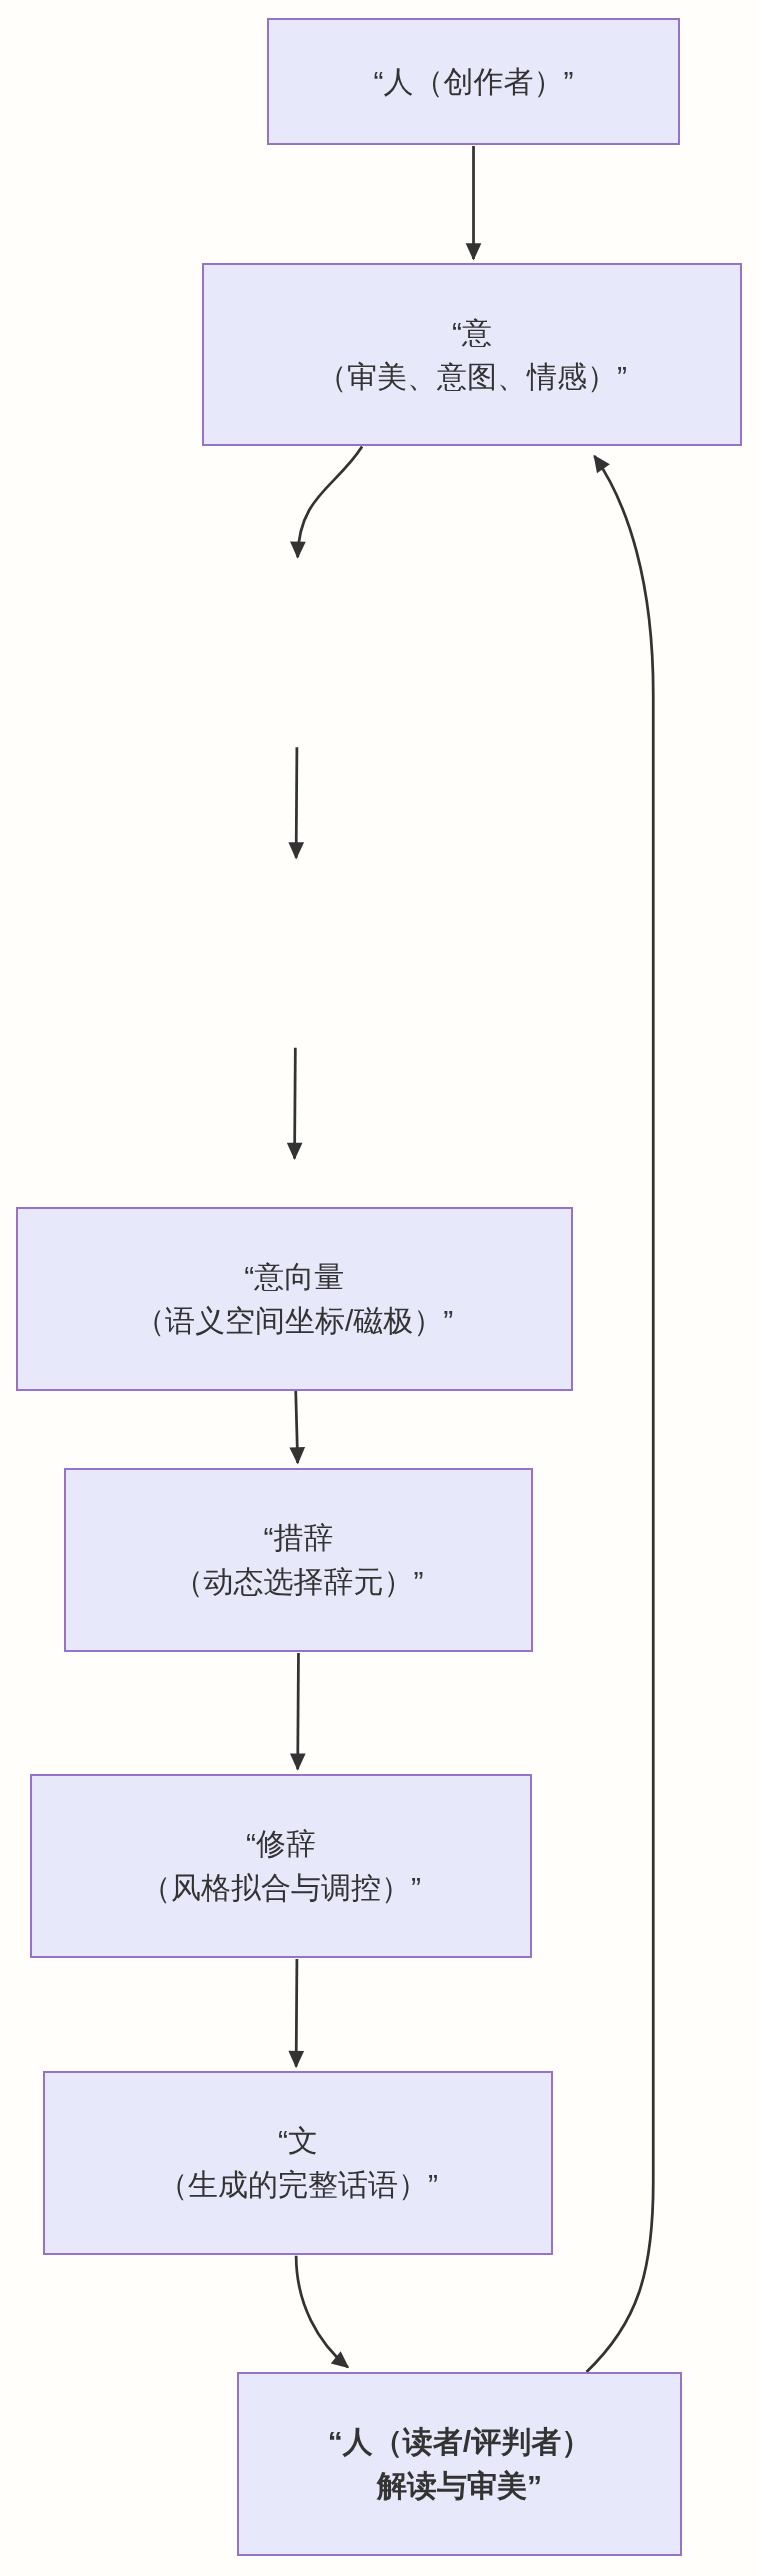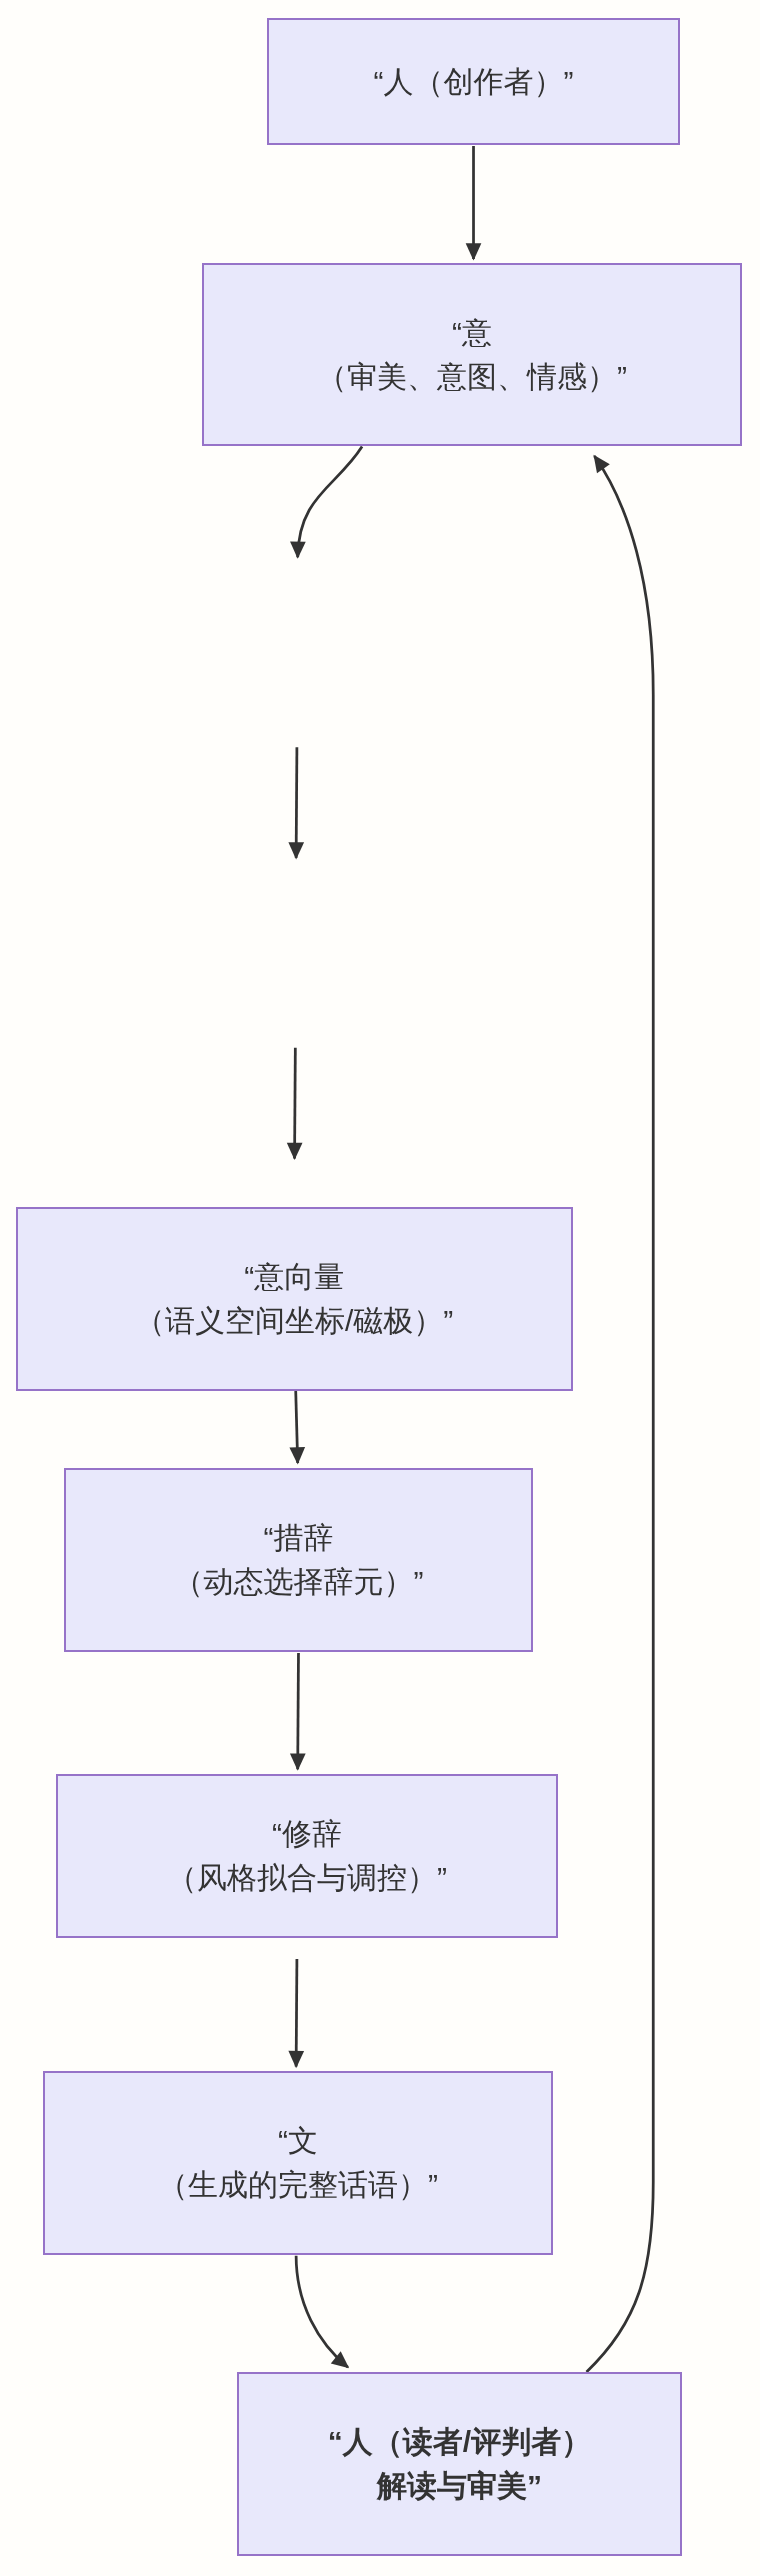--- a/index.html
+++ b/index.html
@@ -85,21 +85,21 @@
   <div class="node" style="left:15.7px;top:1163px;width:557px;height:184px;margin-top:44px;">
     <span>“意向量</span>
     <span>（语义空间坐标/磁极）”</span>
   </div>
 
   <div class="node" style="left:64px;top:1468px;width:469px;height:184px;">
     <span>“措辞</span>
     <span>（动态选择辞元）”</span>
   </div>
 
-  <div class="node" style="left:56px;top:1774px;width:502px;height:164px;">
+  <div class="node" style="left:30px;top:1774px;width:502px;height:184px;">
     <span>“修辞</span>
     <span>（风格拟合与调控）”</span>
   </div>
 
   <div class="node" style="left:43px;top:2071px;width:510px;height:184px;">
     <span>“文</span>
     <span>（生成的完整话语）”</span>
   </div>
 
   <div class="node" style="left:237px;top:2372px;width:445px;height:184px;font-weight:bold;">

